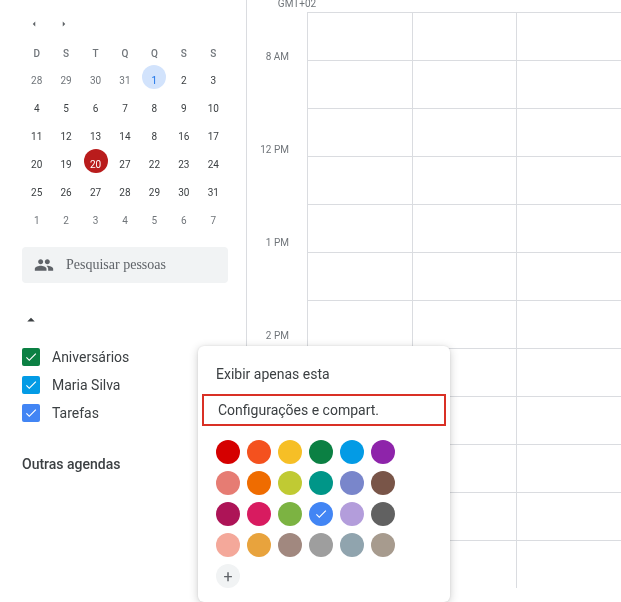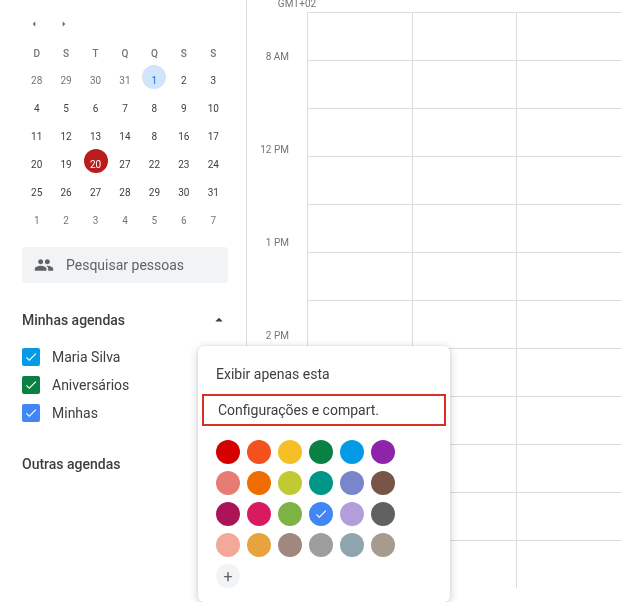--- a/index.html
+++ b/index.html
@@ -10,21 +10,21 @@
     .mini-cal-title { font-size: 14px; font-weight: 500; color: #3c4043; }
     .mini-cal-nav { display: flex; gap: 6px; }
     .nav-btn { width: 24px; height: 24px; display: flex; align-items: center; justify-content: center; cursor: pointer; color: #5f6368; border-radius: 50%; }
     .mini-cal-grid { display: grid; grid-template-columns: repeat(7, 1fr); gap: 0; text-align: center; }
     .mini-cal-dow { font-size: 10px; color: #70757a; font-weight: 500; padding: 4px 0; }
     .mini-cal-day { font-size: 10px; color: #3c4043; padding: 4px 0; width: 24px; height: 24px; line-height: 24px; margin: 2px auto; border-radius: 50%; cursor: pointer; }
     .mini-cal-day.muted { color: #70757a; }
     .mini-cal-day.outlined { background: #d2e3fc; color: #1a73e8; }
     .mini-cal-day.selected { background: #b91c1c; color: #fff; }
     .search-box { display: flex; align-items: center; background: #f1f3f4; border-radius: 4px; padding: 8px 12px; margin-top: 16px; gap: 12px; cursor: text; }
-    .search-box span { color: #5f6368; font-size: 14px; }
+    .search-box span { color: #5f6368; font-size: 14px; font-family: Liberation Serif, serif; }
     .search-icon { color: #5f6368; }
     .section-header { display: flex; align-items: center; justify-content: space-between; margin-top: 24px; padding: 4px 0; cursor: pointer; }
     .section-title { font-size: 14px; font-weight: 500; color: #3c4043; }
     .cal-list { margin-top: 10px; }
     .cal-item { display: flex; align-items: center; gap: 12px; padding: 5px 0; cursor: pointer; }
     .cal-check { width: 18px; height: 18px; border-radius: 2px; display: flex; align-items: center; justify-content: center; flex-shrink: 0; }
     .cal-check svg { fill: #fff; }
     .cal-label { font-size: 14px; color: #3c4043; }
     .timeline { flex: 1; position: relative; border-left: 1px solid #dadce0; }
     .tz-label { position: absolute; top: -2px; right: calc(100% - 50px); transform: translateX(50%); font-size: 10px; color: #70757a; }
@@ -116,49 +116,48 @@
       </div>
 
     <div class="search-box">
       <svg class="search-icon" width="20" height="20" viewBox="0 0 24 24">
           <path fill="#5f6368" d="M16 11c1.66 0 3-1.34 3-3s-1.34-3-3-3-3 1.34-3 3 1.34 3 3 3zm-8 0c1.66 0 3-1.34 3-3S9.66 5 8 5 5 6.34 5 8s1.34 3 3 3zm0 2c-2.33 0-7 1.17-7 3.5V19h14v-2.5c0-2.33-4.67-3.5-7-3.5zm8 0c-.29 0-.62.02-.97.05 1.16.84 1.97 1.97 1.97 3.45V19h6v-2.5c0-2.33-4.67-3.5-7-3.5z"></path>
         </svg>
       <span>Pesquisar pessoas</span>
     </div>
 
     <div class="section-header">
-      <div class="section-title">Minhas agendas</div>
       <svg width="18" height="18" viewBox="0 0 24 24">
           <path fill="#3c4043" d="M7 14l5-5 5 5z"></path>
         </svg>
     </div>
     <div class="cal-list" id="cal-list">
+        <div class="cal-item">
+          <div class="cal-check" style="background: rgb(11, 128, 67);">
+            <svg width="14" height="14" viewBox="0 0 24 24">
+              <path d="M9 16.17L4.83 12l-1.42 1.41L9 19 21 7l-1.41-1.41z"></path>
+            </svg>
+          </div>
+          <div class="cal-label">Aniversários</div>
+        </div>
         <div class="cal-item">
           <div class="cal-check" style="background: rgb(3, 155, 229);">
             <svg width="14" height="14" viewBox="0 0 24 24">
               <path d="M9 16.17L4.83 12l-1.42 1.41L9 19 21 7l-1.41-1.41z"></path>
             </svg>
           </div>
           <div class="cal-label">Maria Silva</div>
         </div>
         <div class="cal-item">
-          <div class="cal-check" style="background: rgb(11, 128, 67);">
-            <svg width="14" height="14" viewBox="0 0 24 24">
-              <path d="M9 16.17L4.83 12l-1.42 1.41L9 19 21 7l-1.41-1.41z"></path>
-            </svg>
-          </div>
-          <div class="cal-label">Aniversários</div>
-        </div>
-        <div class="cal-item">
           <div class="cal-check" style="background: rgb(66, 133, 244);">
             <svg width="14" height="14" viewBox="0 0 24 24">
               <path d="M9 16.17L4.83 12l-1.42 1.41L9 19 21 7l-1.41-1.41z"></path>
             </svg>
           </div>
-          <div class="cal-label">Minhas</div>
+          <div class="cal-label">Tarefas</div>
         </div>
       </div>
 
     <div class="section-header">
       <div class="section-title">Outras agendas</div>
       <svg width="18" height="18" viewBox="0 0 24 24">
           <path fill="#3c4043" d="M19 13h-6v6h-2v-6H5v-2h6V5h2v6h6v2z"></path>
         </svg>
     </div>
   </div>

